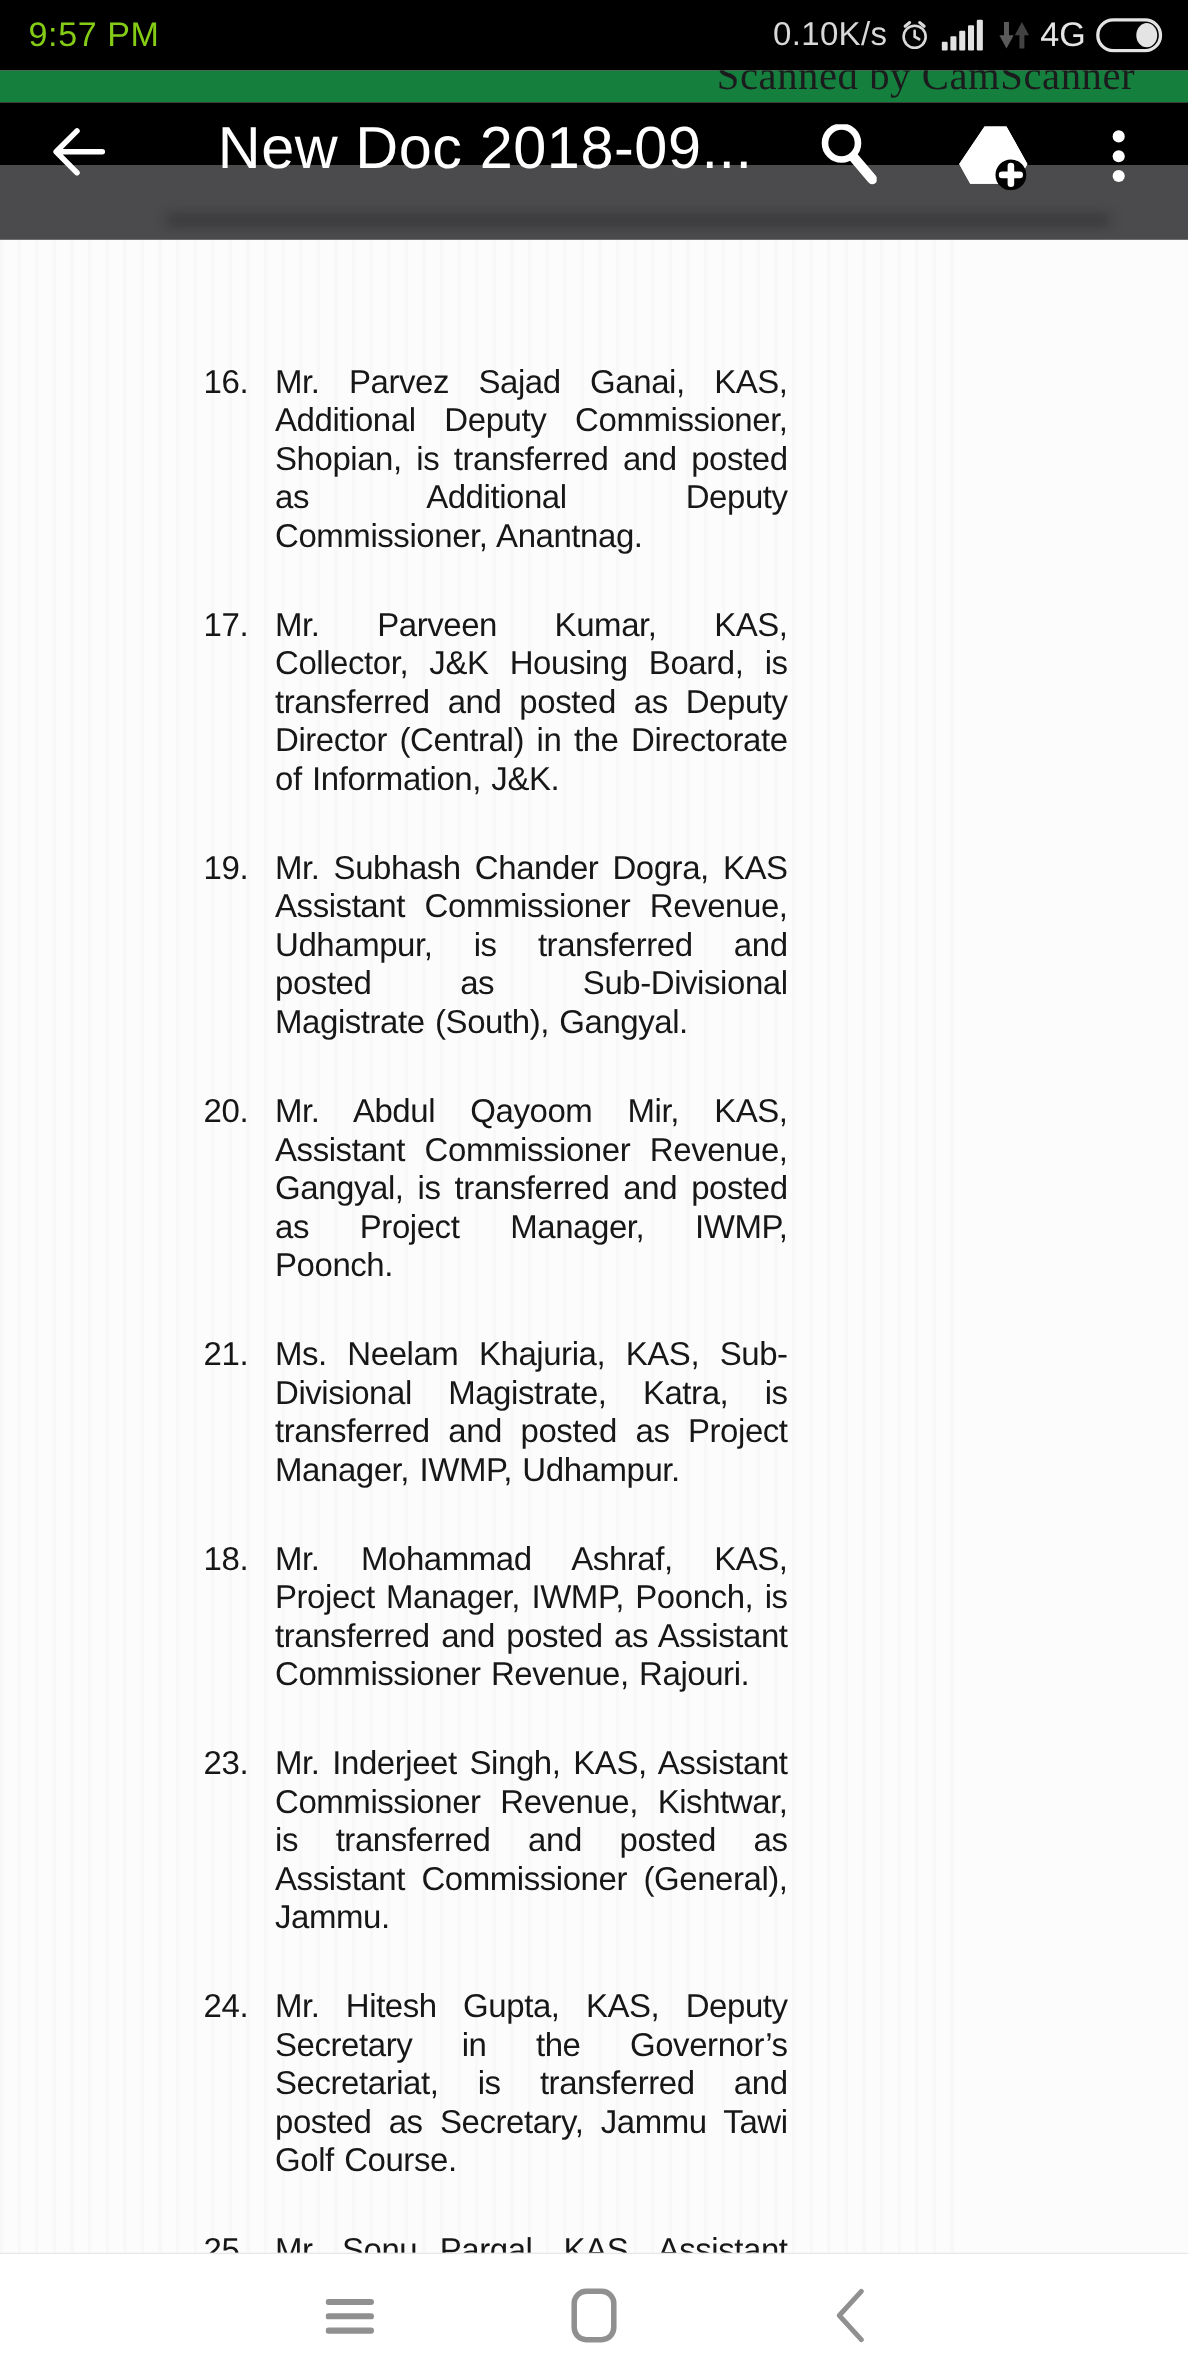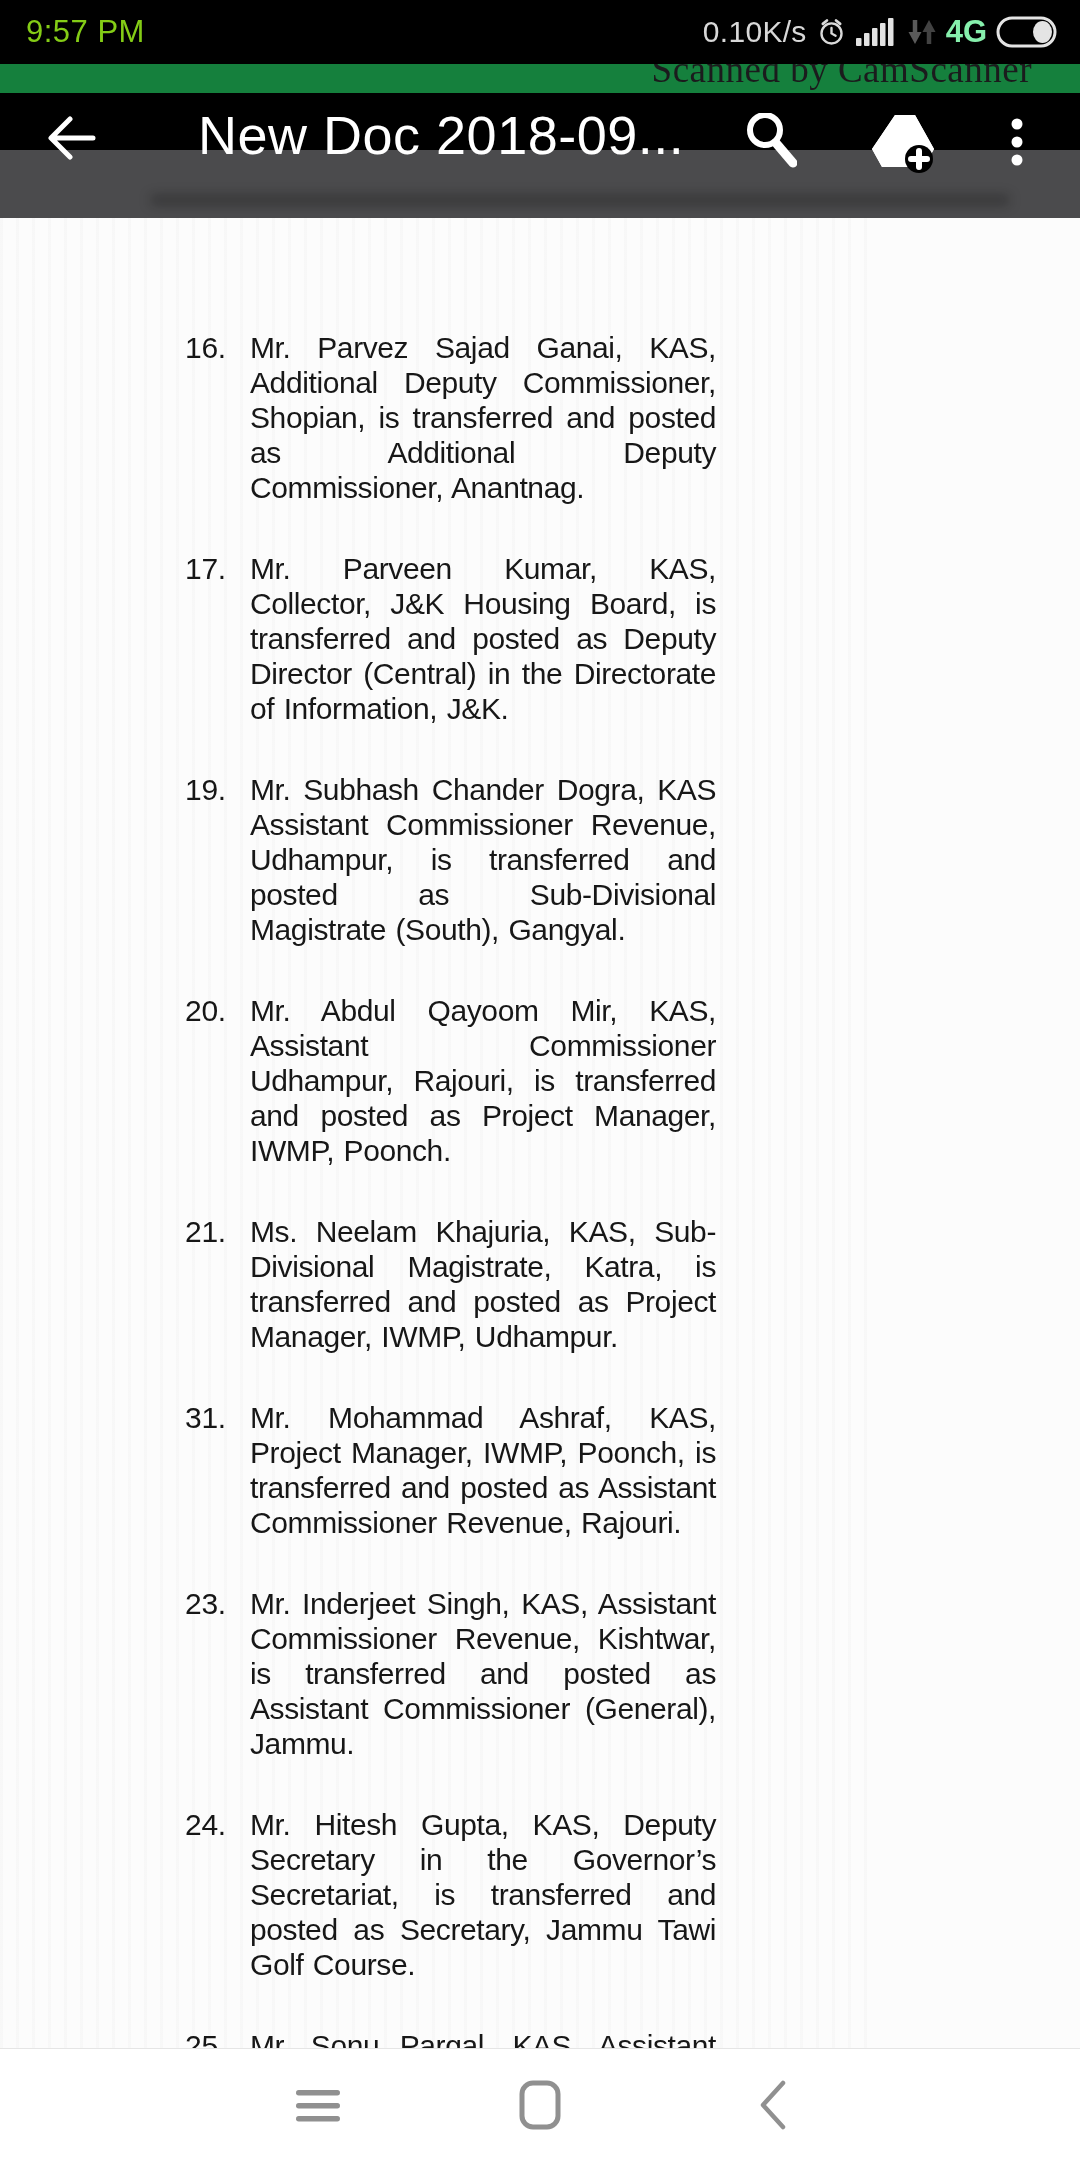--- a/index.html
+++ b/index.html
@@ -7,21 +7,21 @@
        background:#fcfcfc;font-family:"Liberation Sans",sans-serif;}
   .abs{position:absolute;}
 
   
   .status-bar{left:0;top:0;width:1080px;height:64px;background:#000;
     display:flex;align-items:center;justify-content:space-between;
     padding:0 22px 0 26px;box-sizing:border-box;z-index:30;}
   .status-time{color:#84cc16;font-size:31px;font-weight:500;letter-spacing:.5px;}
   .status-right{display:flex;align-items:center;gap:9px;text-align:center;}
   .status-speed{color:#d8d8d8;font-size:30px;font-weight:500;letter-spacing:.3px;}
-  .status-4g{color:#86efac;font-size:31px;font-weight:700;}
+  .status-4g{color:#e5e5e5;font-size:31px;font-weight:400;}
 
   
   .watermark-strip{left:0;top:64px;width:1080px;height:29px;background:#15803d;
     overflow:hidden;z-index:10;}
   .watermark-text{position:absolute;right:48px;top:-16px;white-space:nowrap;
     font-family:"Liberation Serif",serif;font-size:37px;color:#1b1b1d;
     letter-spacing:.5px;}
 
   
   .toolbar-band{left:0;top:93px;width:1080px;height:57px;background:#000;z-index:10;}
@@ -131,28 +131,28 @@
     <div class="doc-item">
       <span class="doc-num">17.</span>
       <span class="doc-txt">Mr. Parveen Kumar, KAS, Collector, J&amp;K Housing Board, is transferred and posted as Deputy Director (Central) in the Directorate of Information, J&amp;K.</span>
     </div>
     <div class="doc-item">
       <span class="doc-num">19.</span>
       <span class="doc-txt">Mr. Subhash Chander Dogra, KAS Assistant Commissioner Revenue, Udhampur, is transferred and posted as Sub-Divisional Magistrate (South), Gangyal.</span>
     </div>
     <div class="doc-item">
       <span class="doc-num">20.</span>
-      <span class="doc-txt">Mr. Abdul Qayoom Mir, KAS, Assistant Commissioner Udhampur, Rajouri, is transferred and posted as Project Manager, IWMP, Poonch.</span>
+      <span class="doc-txt">Mr. Abdul Qayoom Mir, KAS, Assistant Commissioner Revenue, Gangyal, is transferred and posted as Project Manager, IWMP, Poonch.</span>
     </div>
     <div class="doc-item">
       <span class="doc-num">21.</span>
       <span class="doc-txt">Ms. Neelam Khajuria, KAS, Sub-Divisional Magistrate, Katra, is transferred and posted as Project Manager, IWMP, Udhampur.</span>
     </div>
     <div class="doc-item">
-      <span class="doc-num">31.</span>
+      <span class="doc-num">18.</span>
       <span class="doc-txt">Mr. Mohammad Ashraf, KAS, Project Manager, IWMP, Poonch, is transferred and posted as Assistant Commissioner Revenue, Rajouri.</span>
     </div>
     <div class="doc-item">
       <span class="doc-num">23.</span>
       <span class="doc-txt">Mr. Inderjeet Singh, KAS, Assistant Commissioner Revenue, Kishtwar, is transferred and posted as Assistant Commissioner (General), Jammu.</span>
     </div>
     <div class="doc-item">
       <span class="doc-num">24.</span>
       <span class="doc-txt">Mr. Hitesh Gupta, KAS, Deputy Secretary in the Governor’s Secretariat, is transferred and posted as Secretary, Jammu Tawi Golf Course.</span>
     </div>

